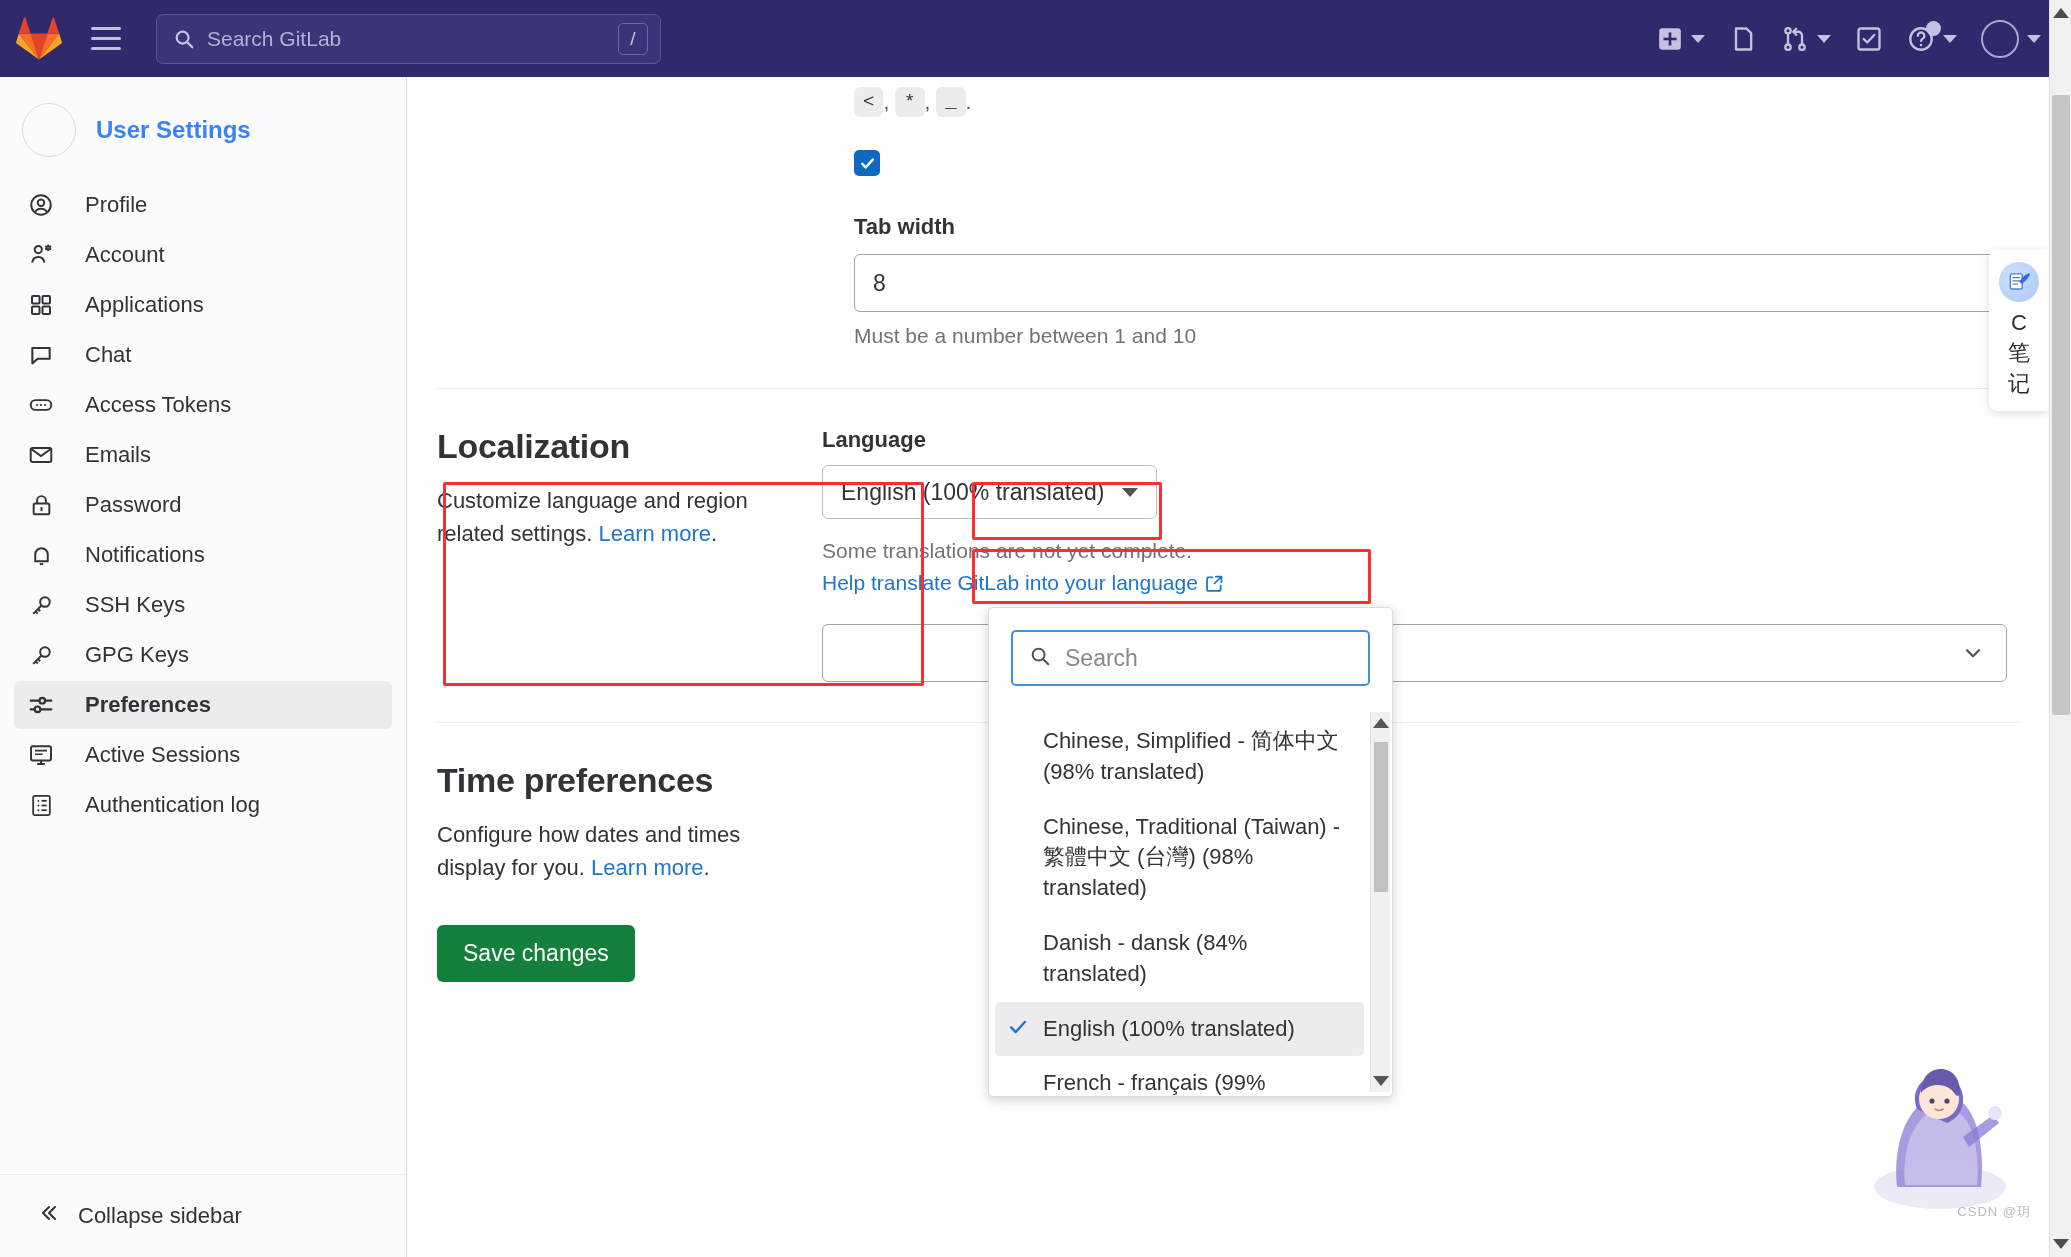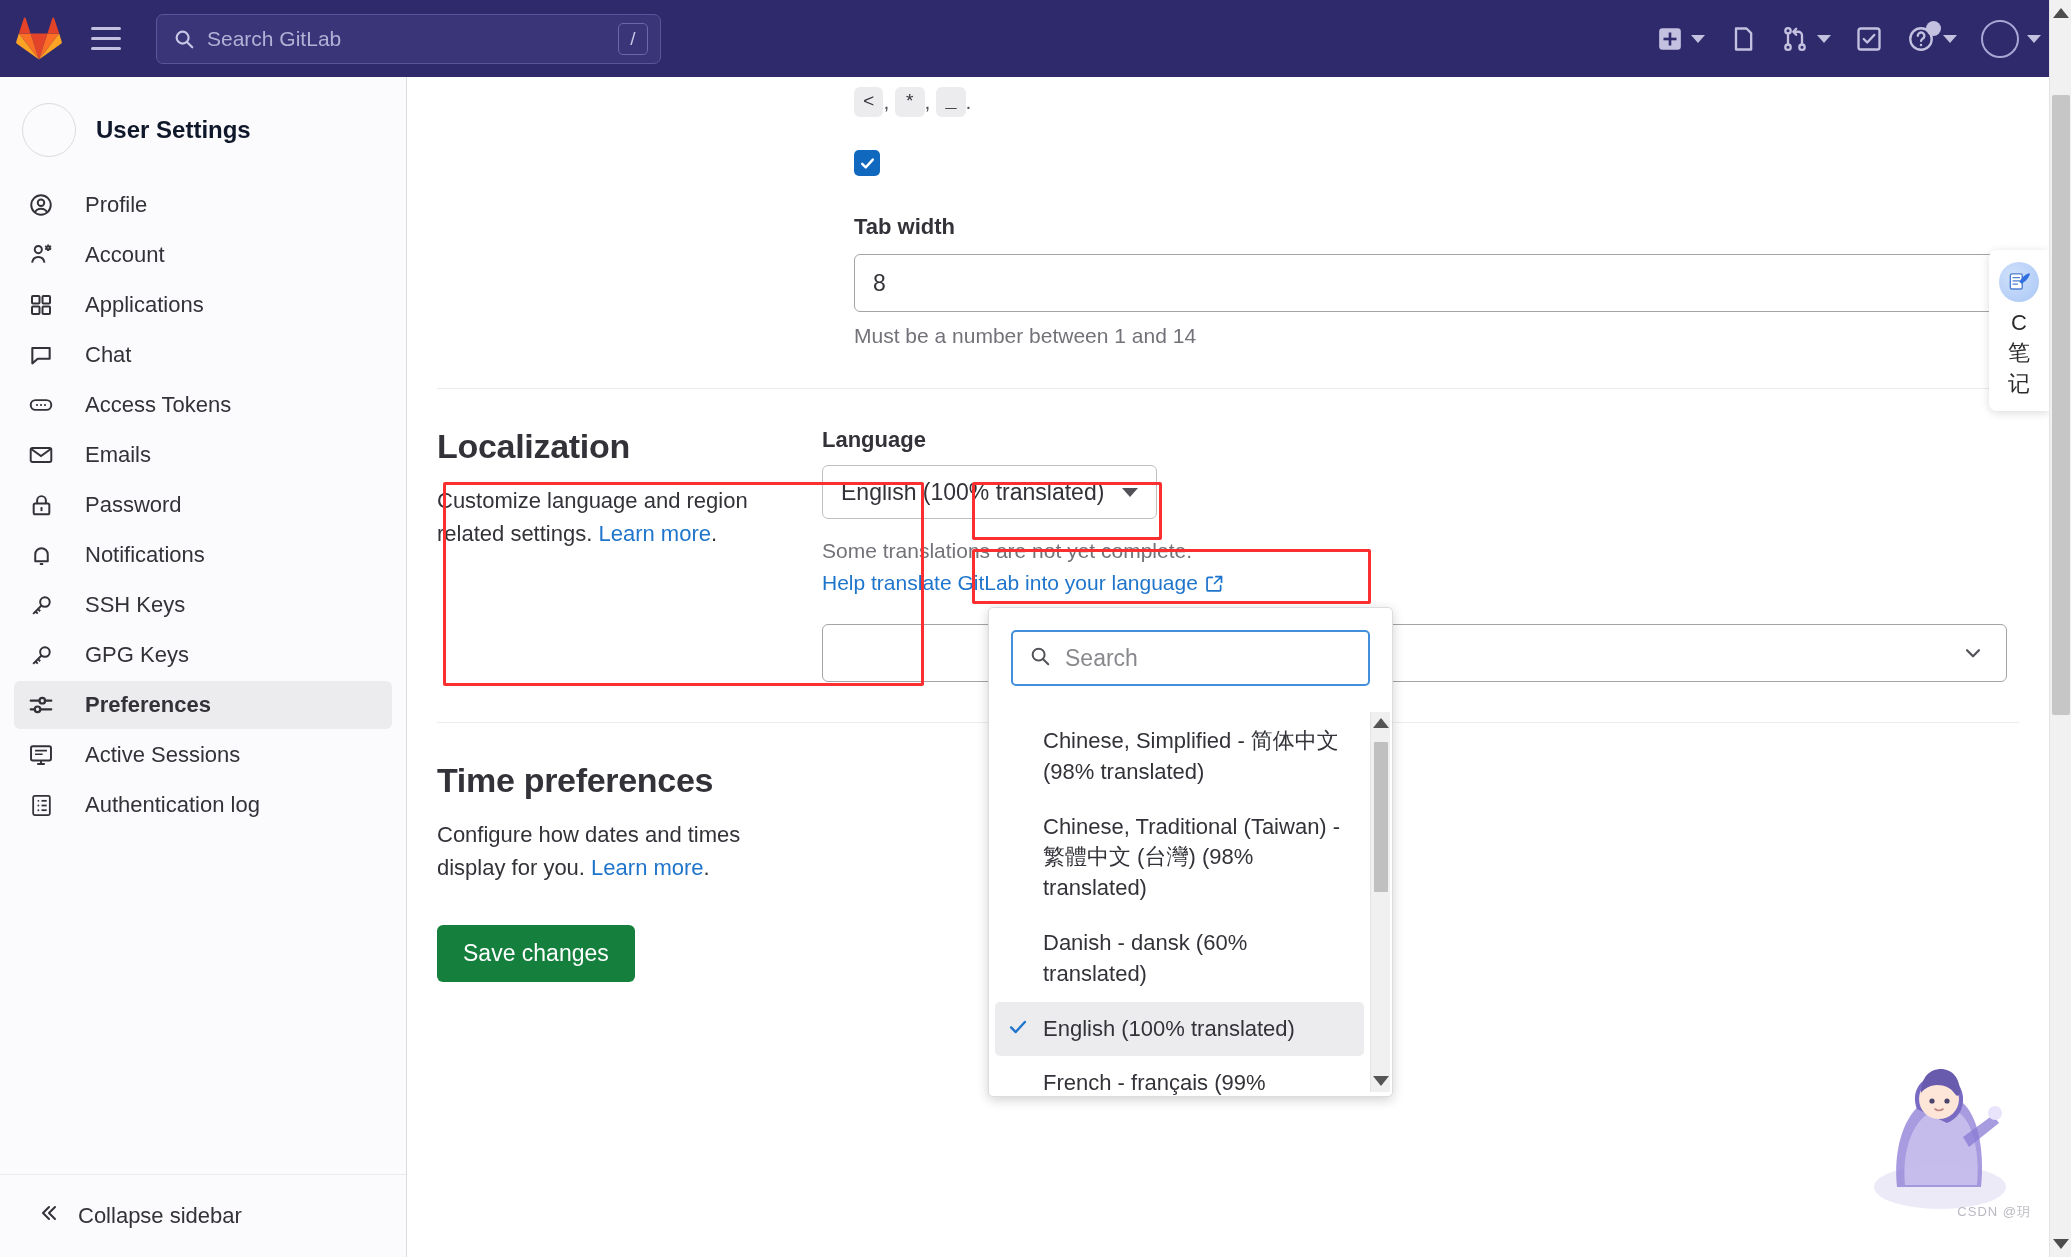--- a/index.html
+++ b/index.html
@@ -58,21 +58,21 @@
   }
 
   
   .sidebar {
     position: absolute; top: 77px; left: 0; width: 407px; height: 1180px;
     background: #fbfafd; border-right: 1px solid #dcdcde;
     display: flex; flex-direction: column; z-index: 30;
   }
   .side-head { display: flex; align-items: center; gap: 20px; padding: 26px 20px 20px 22px; }
   .side-head .ava { width: 54px; height: 54px; border-radius: 50%; border: 1px solid #dcdcde; background:#fbfafd; flex:none;}
-  .side-head .title { font-size: 24px; font-weight: bold; color: #0f172a; }
+  .side-head .title { font-size: 24px; font-weight: bold; color: #3b82f6; }
 
   .side-list { padding: 4px 14px 0 14px; display: flex; flex-direction: column; gap: 2px; }
   .side-item {
     display: flex; align-items: center; gap: 31px;
     padding: 11px 14px; border-radius: 6px; cursor: pointer;
     font-size: 22px; color: #333238; white-space: nowrap;
   }
   .side-item.active { background: #ececef; font-weight: bold; }
   .side-item .ic { flex: none; width: 26px; height: 26px; display:flex; align-items:center; justify-content:center;}
 
@@ -488,21 +488,21 @@
         <span class="cbox">
           <svg width="17" height="17" viewBox="0 0 24 24" fill="none" stroke="#fff" stroke-width="3.4" stroke-linecap="round" stroke-linejoin="round">
             <path d="M4.5 12.5l5 5 10-11"></path>
           </svg>
         </span>
       </div>
 
       <div class="field-block">
         <div class="field-label">Tab width</div>
         <input class="text-input" type="text" value="8" style="">
-        <div class="field-hint">Must be a number between 1 and 14</div>
+        <div class="field-hint">Must be a number between 1 and 10</div>
       </div>
 
       <div class="divider"></div>
 
       <div class="two-col">
         <div class="col-left">
           <div class="sec-title">Localization</div>
           <div class="sec-desc">
             <span>Customize language and region related settings.</span>
             <a class="link" href="#">Learn more</a><span>.</span>
@@ -573,21 +573,21 @@
           <span>Chinese, Simplified - 简体中文 (98% translated)</span>
         </div>
 
         <div class="dd-item">
           <span class="dd-check"></span>
           <span>Chinese, Traditional (Taiwan) - 繁體中文 (台灣) (98% translated)</span>
         </div>
 
         <div class="dd-item">
           <span class="dd-check"></span>
-          <span>Danish - dansk (60% translated)</span>
+          <span>Danish - dansk (84% translated)</span>
         </div>
 
         <div class="dd-item selected">
           <span class="dd-check">
             <svg width="22" height="22" viewBox="0 0 24 24" fill="none" stroke="#1f75cb" stroke-width="2.6" stroke-linecap="round" stroke-linejoin="round">
               <path d="M4.5 12.5l5 5 10-11"></path>
             </svg>
           </span>
           <span>English (100% translated)</span>
         </div>

